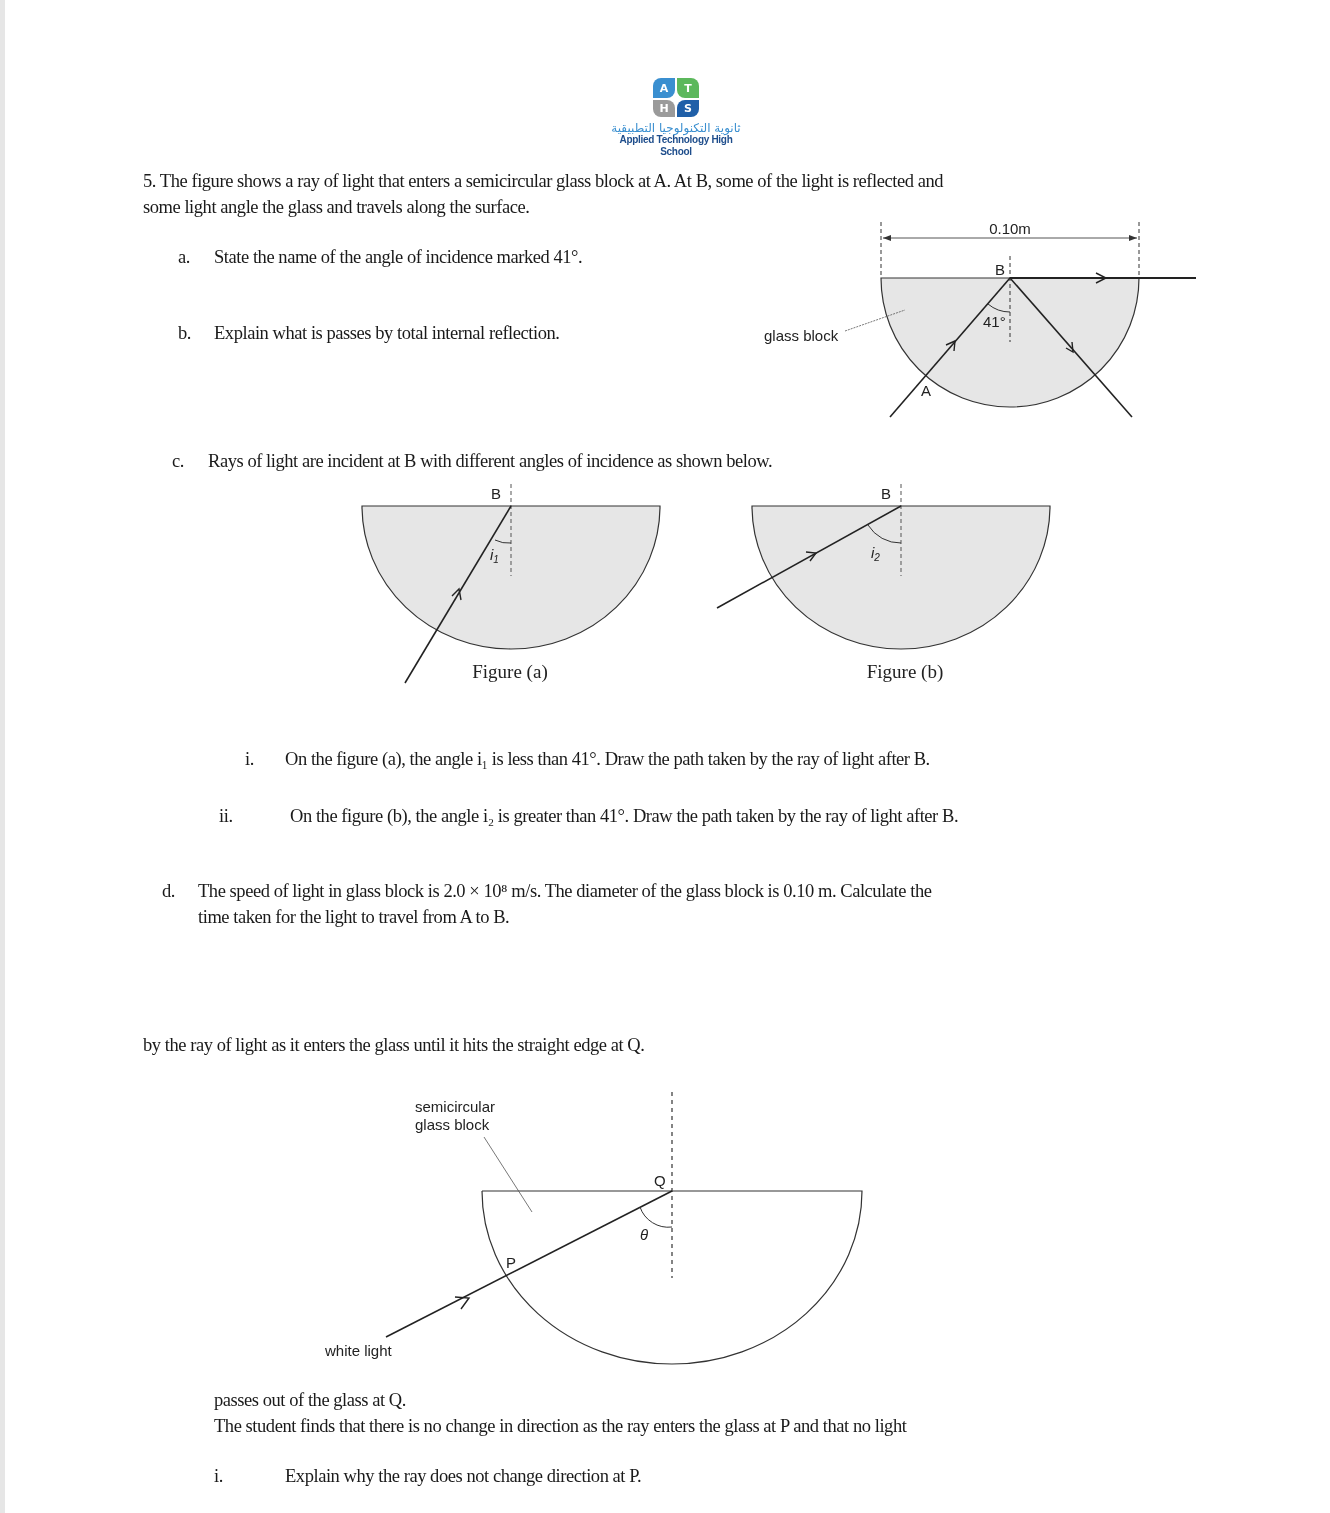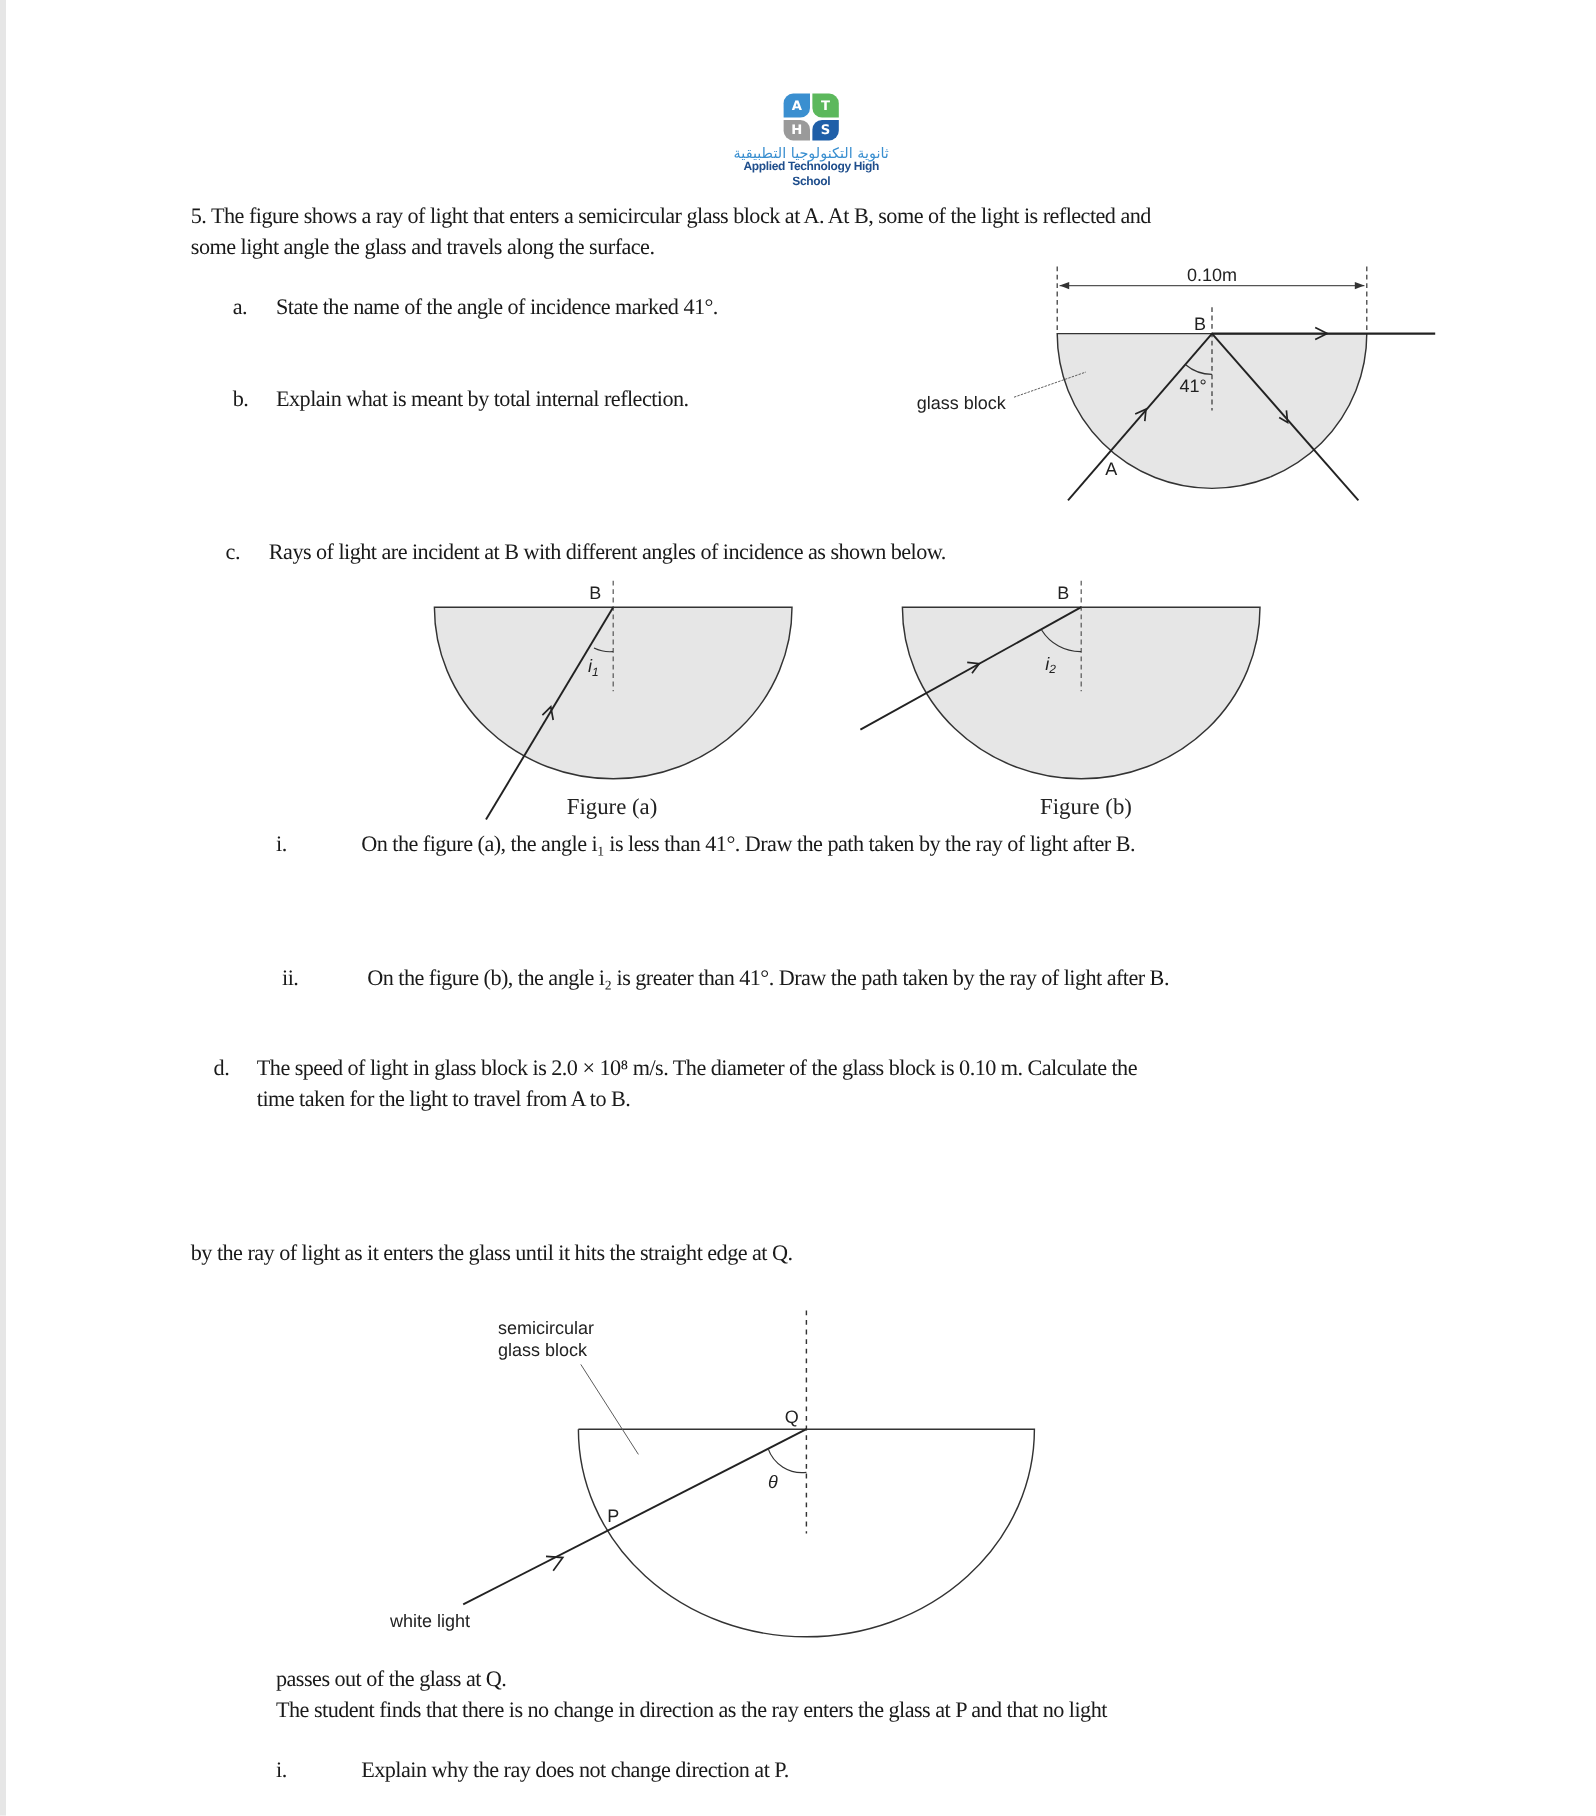--- a/index.html
+++ b/index.html
@@ -4,21 +4,21 @@
 <style>
   html, body { margin:0; padding:0; }
   body {
     width:1330px; height:1513px; position:relative; overflow:hidden;
     background:#ffffff;
     font-family:"DejaVu Serif", "Liberation Serif", serif;
     color:#1a1a1a;
   }
   .left-strip { position:absolute; left:0; top:0; width:5px; height:1513px; background:#e6e6e6; }
   .abs { position:absolute; }
-  .q-text { font-size:18.5px; line-height:26px; letter-spacing:-0.45px; font-family:"Liberation Serif", serif;margin-left:16px; }
+  .q-text { font-size:18.5px; line-height:26px; letter-spacing:-0.45px; font-family:"Liberation Serif", serif; }
   .logo { position:absolute; left:608px; top:76px; width:136px; text-align:center; }
   .logo-tiles { position:relative; width:50px; height:44px; margin:0 auto; }
   .tile { position:absolute; width:22px; height:20px; color:#fff; font-family:"DejaVu Sans", sans-serif; font-size:11px; font-weight:bold; display:flex; align-items:center; justify-content:center; }
   .logo-ar { font-family:"DejaVu Sans", sans-serif; font-size:12px; color:#3a8fd0; margin-top:2px; line-height:12px; }
   .logo-en { font-family:"Liberation Sans", sans-serif; font-size:10px; font-weight:bold; color:#1f4e8c; line-height:12px; letter-spacing:-0.3px; }
   .fig-label { font-family:"Liberation Sans", sans-serif; font-size:15px; fill:#222; }
   .cap { font-family:"Liberation Serif", serif; font-size:19px; fill:#222; }
 </style>
 </head>
 <body>
@@ -39,21 +39,21 @@
 <div class="abs q-text" style="left:143px;top:168px;width:1080px;">
   <div><span>5.</span> <span>The figure shows a ray of light that enters a semicircular glass block at A. At B, some of the light is reflected and</span></div>
   <div>some light angle the glass and travels along the surface.</div>
 </div>
 
 <div class="abs q-text" style="left:178px;top:244px;">
   <span style="display:inline-block;width:36px;">a.</span><span>State the name of the angle of incidence marked 41°.</span>
 </div>
 
 <div class="abs q-text" style="left:178px;top:320px;">
-  <span style="display:inline-block;width:36px;">b.</span><span>Explain what is meant by total internal reflection.</span>
+  <span style="display:inline-block;width:36px;">b.</span><span>Explain what is passes by total internal reflection.</span>
 </div>
 
 <svg class="abs" style="left:750px;top:215px;" width="460" height="210" viewBox="750 215 460 210">
 
   <path d="M881,278 A129,129 0 0 0 1139,278 Z" fill="#e6e6e6" stroke="#333" stroke-width="1.2"></path>
 
   <line x1="881" y1="222" x2="881" y2="278" stroke="#333" stroke-width="1" stroke-dasharray="4,3"></line>
   <line x1="1139" y1="222" x2="1139" y2="278" stroke="#333" stroke-width="1" stroke-dasharray="4,3"></line>
   <line x1="883" y1="238" x2="1137" y2="238" stroke="#555" stroke-width="1"></line>
   <polygon points="883,238 891,235 891,241" fill="#333"></polygon>
@@ -97,21 +97,21 @@
   <path d="M752,506 A149,143 0 0 0 1050,506 Z" fill="#e6e6e6" stroke="#333" stroke-width="1.2"></path>
   <line x1="901" y1="484" x2="901" y2="576" stroke="#555" stroke-width="1" stroke-dasharray="4,3"></line>
   <line x1="717" y1="608" x2="901" y2="506" stroke="#222" stroke-width="1.6"></line>
   <polyline points="806,552 816,553 810,561" fill="none" stroke="#222" stroke-width="1.4"></polyline>
   <path d="M868,525 A38,38 0 0 0 901,543" fill="none" stroke="#333" stroke-width="1"></path>
   <text class="fig-label" x="871" y="558" font-style="italic" font-size="14">i<tspan font-size="10" dy="3">2</tspan></text>
   <text class="fig-label" x="881" y="499">B</text>
   <text class="cap" x="905" y="678" text-anchor="middle">Figure (b)</text>
 </svg>
 
-<div class="abs q-text" style="left:214px;top:691px;">
+<div class="abs q-text" style="left:214px;top:746px;text-align:center;">
   <span style="display:inline-block;width:71px;">i.</span><span>On the figure (a), the angle i₁ is less than 41°. Draw the path taken by the ray of light after B.</span>
 </div>
 
 <div class="abs q-text" style="left:219px;top:803px;">
   <span style="display:inline-block;width:71px;">ii.</span><span>On the figure (b), the angle i₂ is greater than 41°. Draw the path taken by the ray of light after B.</span>
 </div>
 
 <div class="abs q-text" style="left:162px;top:878px;width:1020px;">
   <span style="display:inline-block;width:36px;">d.</span><span>The speed of light in glass block is 2.0 × 10⁸ m/s. The diameter of the glass block is 0.10 m. Calculate the</span>
   <div style="padding-left:36px;">time taken for the light to travel from A to B.</div>

